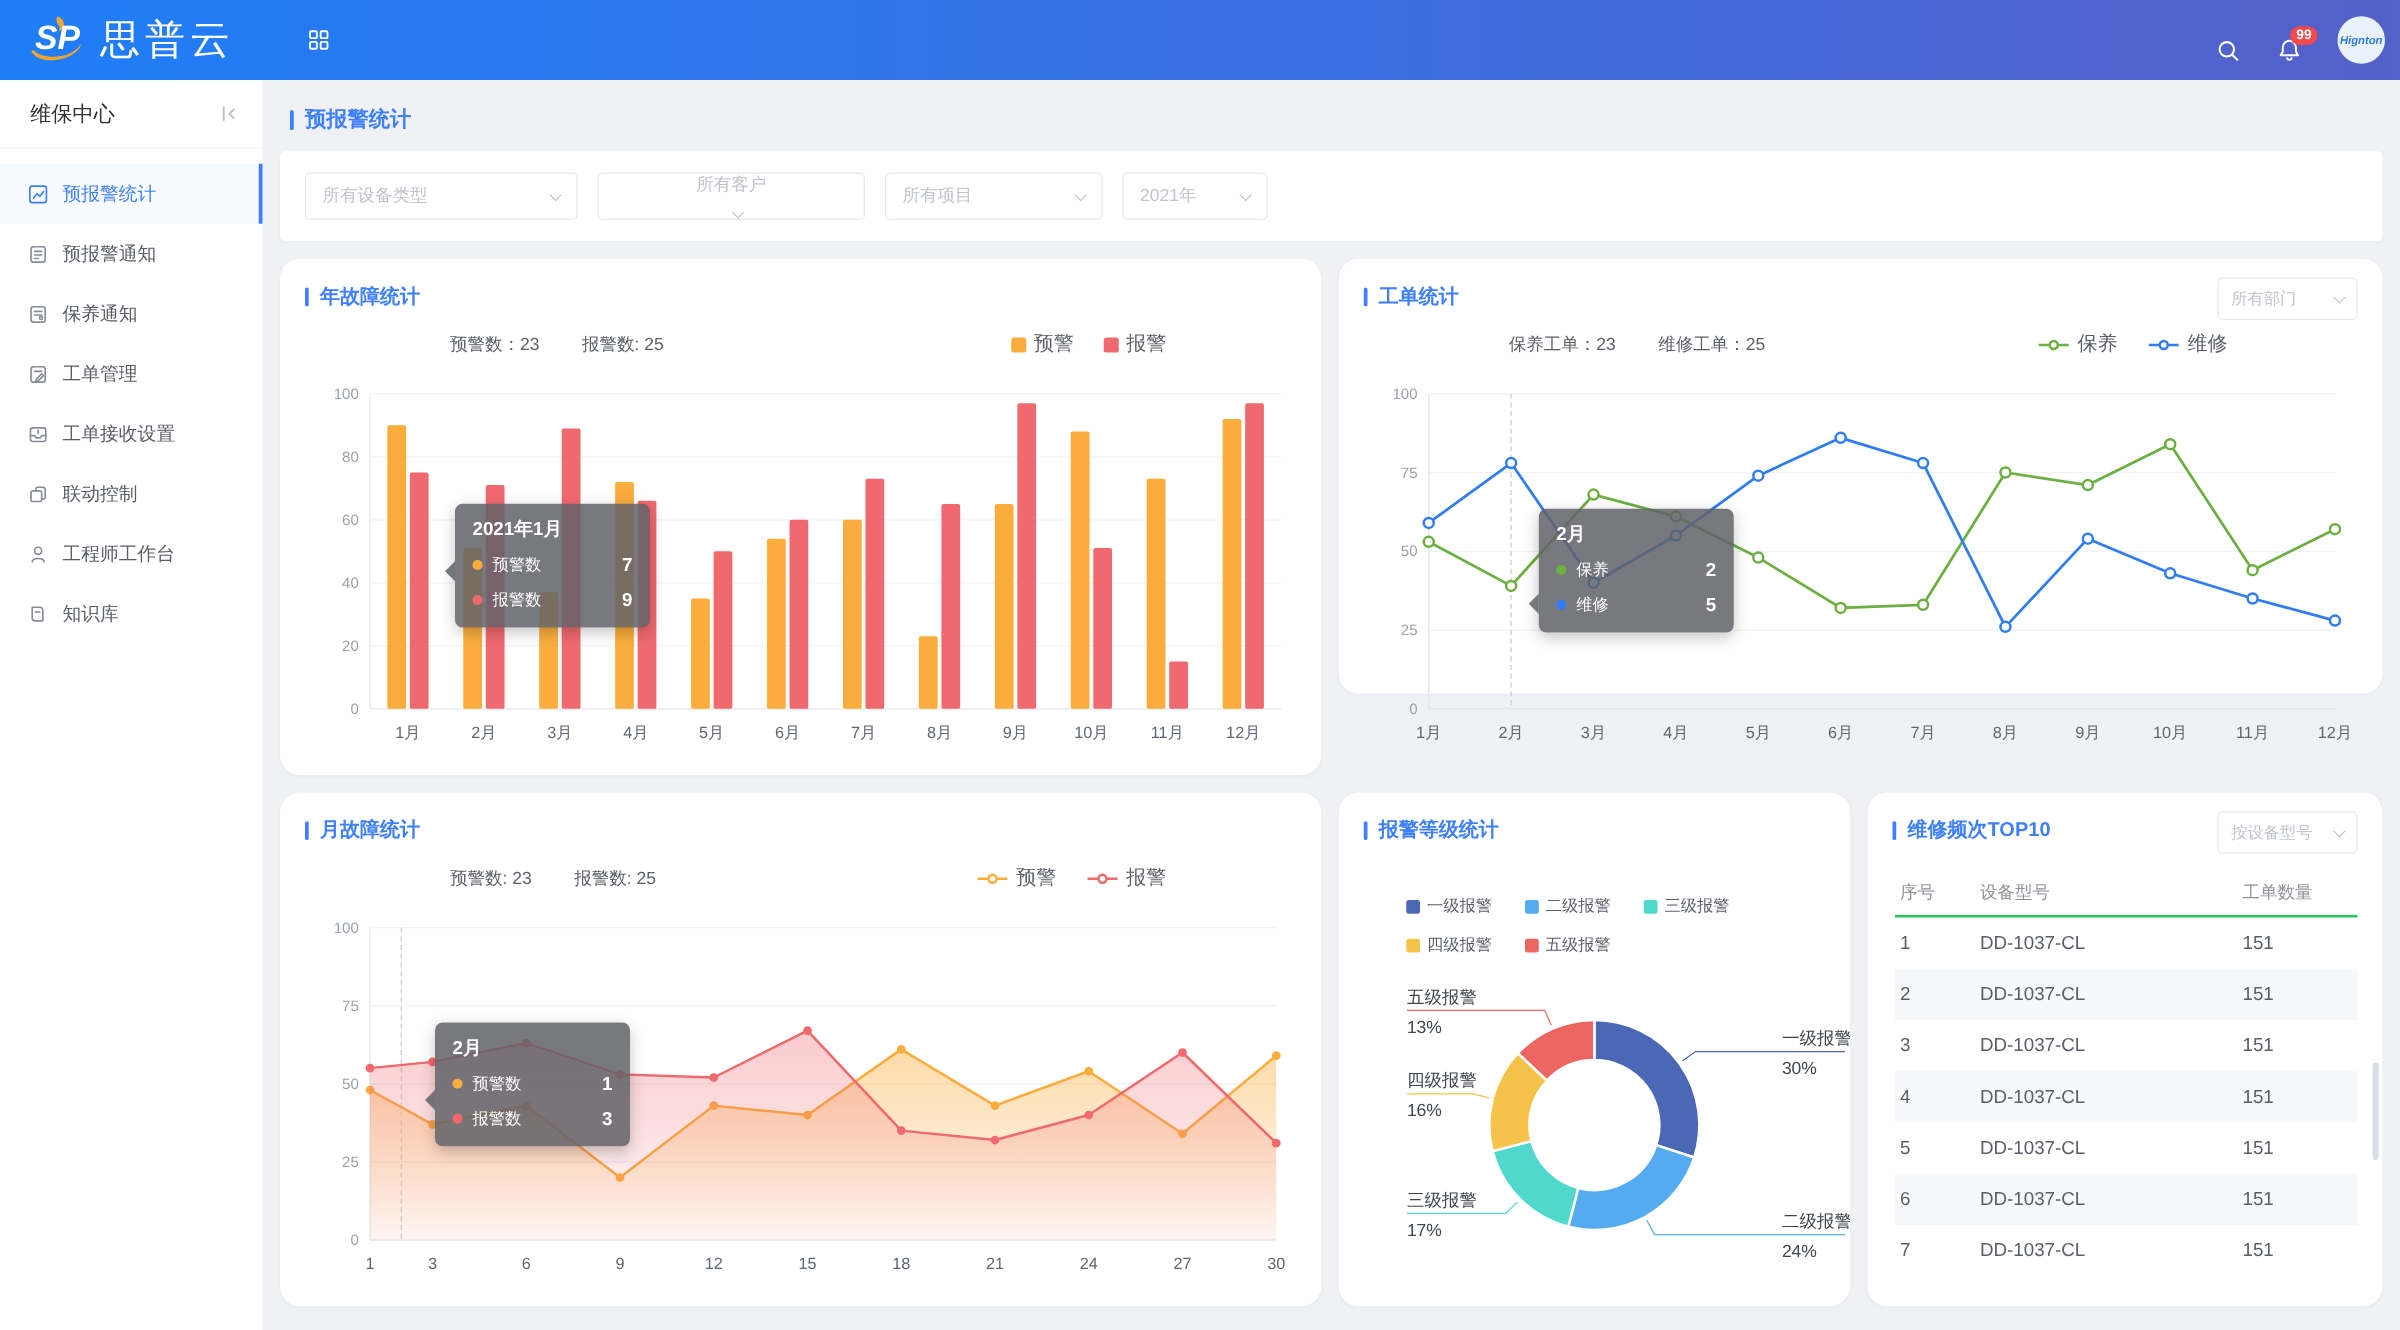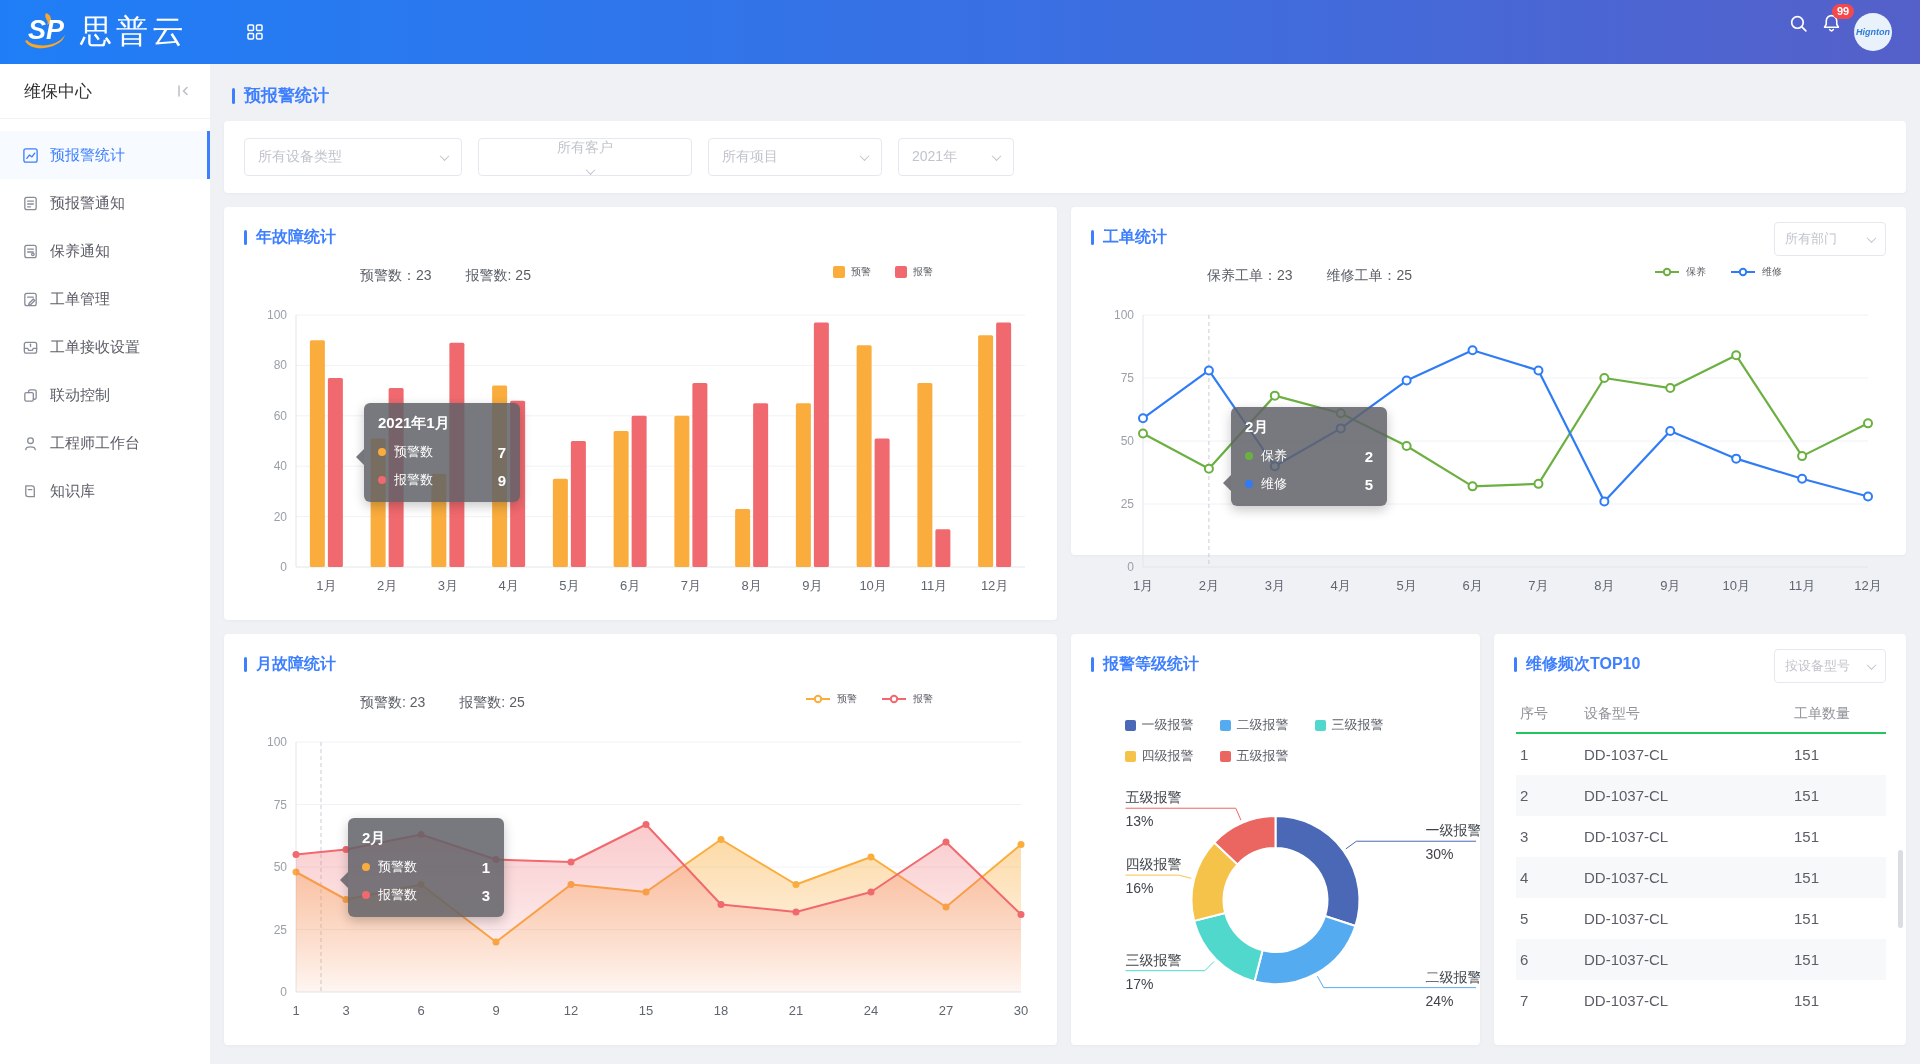--- a/index.html
+++ b/index.html
@@ -5,21 +5,21 @@
   *{box-sizing:border-box;margin:0;padding:0}
   html,body{width:1920px;height:1064px;overflow:hidden;background:#EFF1F5;
     font-family:"Liberation Sans","DejaVu Sans",sans-serif}
   
   .hdr{position:absolute;top:0;left:0;width:1920px;height:64px;z-index:9;
     background:linear-gradient(90deg,#1F7EF7 0%,#3A6FE2 55%,#5560C9 100%);
     display:flex;align-items:center;color:#fff}
   .logo{display:flex;align-items:center;padding-left:20px;width:212px;cursor:pointer}
   .brand{font-size:32px;font-weight:normal;letter-spacing:4px;margin-left:8px}
   .hdr-grid{margin-left:34px;display:flex;cursor:pointer}
-  .hdr-right{margin-left:auto;display:flex;align-items:flex-start;gap:12px;padding-right:28px}
+  .hdr-right{margin-left:auto;display:flex;align-items:flex-end;gap:28px;padding-right:12px}
   .hicon{display:flex;cursor:pointer}
   .bell-wrap{position:relative;display:flex;cursor:pointer}
   .badge{position:absolute;top:-9px;left:11px;background:#F5484D;color:#fff;font-size:11px;
     font-weight:bold;border-radius:9px;padding:1px 5px;line-height:13px}
   .avatar{width:38px;height:38px;border-radius:50%;background:#E9F2FB;display:flex;align-items:center;
     justify-content:center;color:#2E7CD5;font-size:9px;font-style:italic;font-weight:bold;cursor:pointer;overflow:hidden}
   
   .sidebar{position:absolute;top:64px;left:0;bottom:0;width:210px;background:#fff;z-index:8}
   .side-head{height:55px;display:flex;align-items:center;justify-content:space-between;
     padding:0 18px 0 24px;border-bottom:1px solid #F0F2F6;color:#303133;font-size:17px}
@@ -36,35 +36,35 @@
   .ptitle{display:flex;align-items:center;gap:9px;color:#3D7FFF;font-size:17px;font-weight:bold;
     margin:6px 0 14px 8px}
   .vbar{width:3px;height:16px;background:#3D7FFF;border-radius:2px;display:inline-block}
   .fcard{background:#fff;border-radius:4px;padding:17px 20px;display:flex;gap:16px;
     box-shadow:0 1px 3px rgba(31,61,107,.04)}
   .sel{height:38px;border:1px solid #E5E8EF;border-radius:4px;display:flex;align-items:center;
     justify-content:space-between;padding:0 13px;color:#C0C4CC;font-size:14px;background:#fff;cursor:pointer}
   .chev{width:7px;height:7px;border-right:1.5px solid #C0C4CC;border-bottom:1.5px solid #C0C4CC;
     transform:rotate(45deg) translate(-1px,-1px);flex:none;margin-left:10px}
   .row{display:flex;gap:14px;margin-top:14px}
-  .card{position:relative;background:#fff;border-radius:4px;box-shadow:0 1px 3px rgba(31,61,107,.04)}
+  .card{position:relative;background:#fff;border-radius:16px;box-shadow:0 1px 3px rgba(31,61,107,.04)}
   .c-bar{width:833px;height:413px}
   .c-line{flex:1;height:348px}
   .c-area{width:833px;height:411px}
   .c-donut{width:409px;height:411px}
   .c-table{flex:1;height:411px}
   .card-head{display:flex;align-items:center;gap:9px;padding:20px 20px 0;color:#3D7FFF;
     font-size:16px;font-weight:bold}
   .card-head .vbar{height:15px}
   .head-sel{position:absolute;right:20px;top:15px;height:34px;width:112px;border:1px solid #E5E8EF;
     border-radius:4px;display:flex;align-items:center;justify-content:space-between;padding:0 10px;
     color:#C0C4CC;font-size:13px;font-weight:normal;cursor:pointer;background:#fff}
   .stats{position:absolute;left:136px;top:60px;display:flex;gap:34px;color:#5A5E66;font-size:14px}
   .legend{position:absolute;right:124px;top:58px;display:flex;gap:24px;align-items:center;
-    color:#5A5E66;font-size:10px}
+    color:#5A5E66;font-size:16px}
   .lg-item{display:flex;align-items:center;gap:6px;cursor:pointer}
   .lg-item i{width:12px;height:12px;border-radius:2px;display:inline-block}
   .chart{position:absolute;left:20px;top:94px}
   
   .tip{position:absolute;background:rgba(96,98,103,.85);border-radius:6px;color:#fff;
     padding:11px 14px 13px;box-shadow:0 4px 12px rgba(0,0,0,.22);z-index:3}
   .tip::before{content:'';position:absolute;left:-8px;border:8px solid transparent;
     border-right-color:rgba(96,98,103,.85);border-left:0}
   .tip-title{font-size:15px;font-weight:bold;margin-bottom:4px}
   .tip-row{display:flex;align-items:center;font-size:13px;margin-top:10px;min-width:128px}

